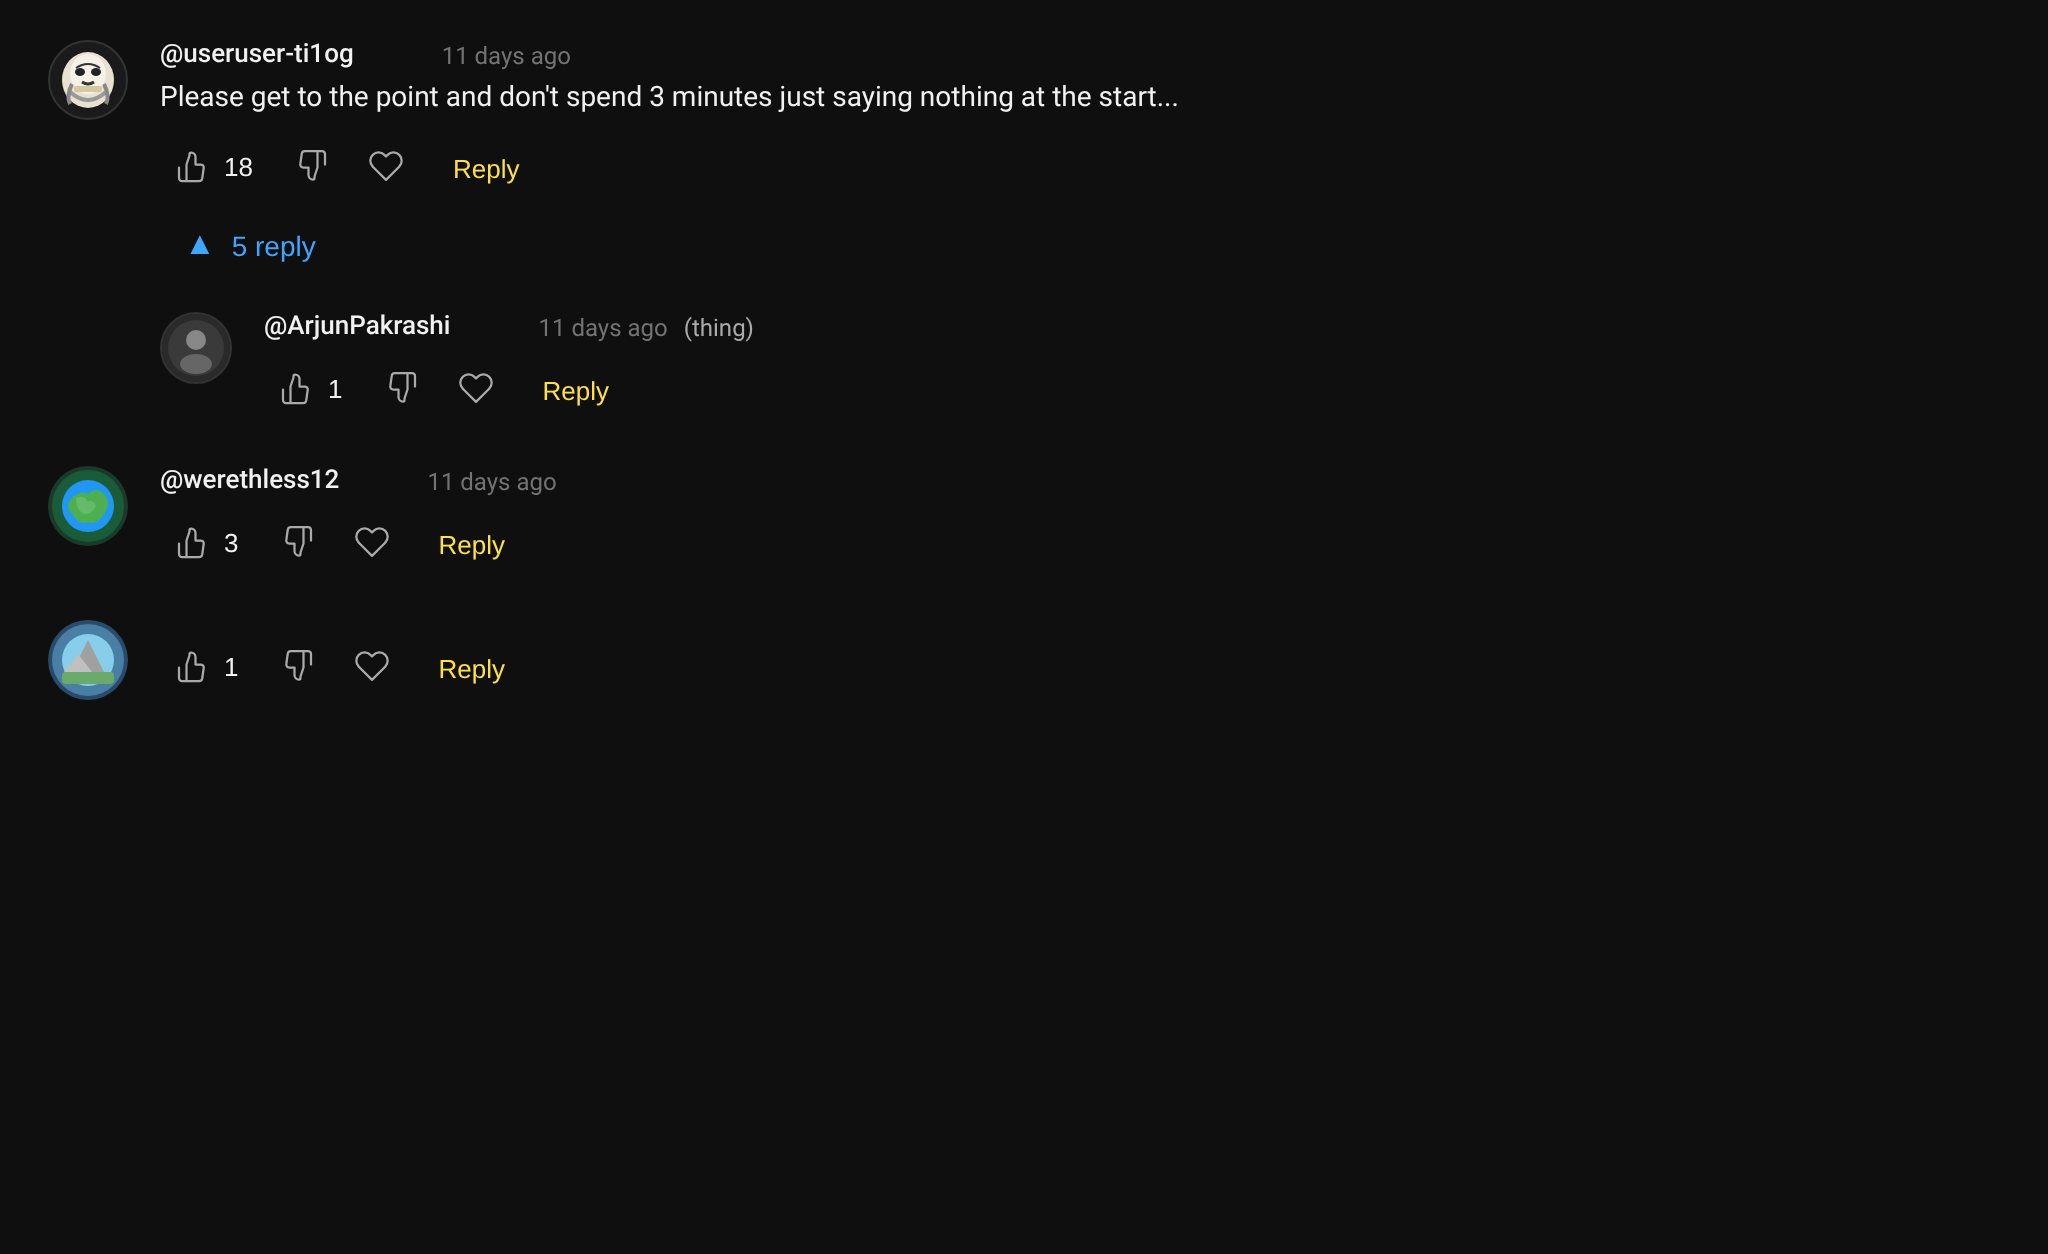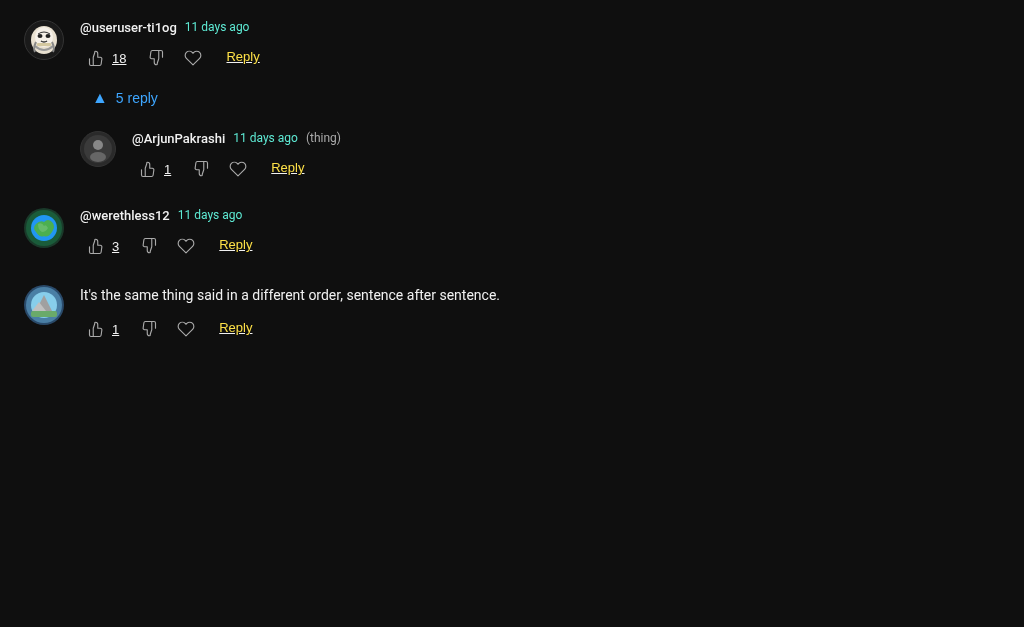--- a/index.html
+++ b/index.html
@@ -53,54 +53,54 @@
     .avatar-mountain {
       background: #2a4a6a;
     }
 
     .comment-body {
       flex: 1;
     }
 
     .comment-header {
       display: flex;
-      align-items: flex-start;
+      align-items: flex-end;
       gap: 8px;
       margin-bottom: 4px;
     }
 
     .username {
       font-size: 13px;
       font-weight: 500;
       color: #f1f1f1;
     }
 
     .timestamp {
       font-size: 12px;
-      color: #5eead4;
+      color: #737373;
+      margin-left: 36px;
     }
 
     .edited {
       font-size: 12px;
       color: #aaa;
     }
 
     .comment-text {
       font-size: 14px;
       color: #f1f1f1;
       line-height: 1.5;
       margin-bottom: 8px;
     }
 
     .comment-actions {
       display: flex;
-      align-items: flex-start;
+      align-items: flex-end;
       gap: 4px;
       margin-top: 8px;
-      text-decoration: underline;
     }
 
     .action-btn {
       background: none;
       border: none;
       color: #aaa;
       cursor: pointer;
       display: flex;
       align-items: center;
       gap: 6px;
@@ -199,20 +199,21 @@
         <path d="M7 22 Q16 30 25 22" stroke="#999" stroke-width="2" fill="none"></path>
         <path d="M8 18 Q5 24 7 28" stroke="#888" stroke-width="2" fill="none"></path>
         <path d="M24 18 Q27 24 25 28" stroke="#888" stroke-width="2" fill="none"></path>
       </svg>
     </div>
     <div class="comment-body">
       <div class="comment-header">
         <span class="username">@useruser-ti1og</span>
         <span class="timestamp">11 days ago</span>
       </div>
+      <div class="comment-text">Please get to the point and don't spend 3 minutes just saying nothing at the start...</div>
       <div class="comment-actions">
         <button class="action-btn">
           <svg class="thumb-icon" viewBox="0 0 24 24">
             <path d="M7 22V11M2 13v7a2 2 0 002 2h11.5a2 2 0 001.97-1.67l1-7A2 2 0 0016.5 11H13V6a3 3 0 00-3-3h0a1 1 0 00-1 1v1L7 11" stroke-linecap="round" stroke-linejoin="round"></path>
           </svg>
           <span class="like-count">18</span>
         </button>
         <button class="action-btn">
           <svg class="thumb-icon" viewBox="0 0 24 24">
             <path d="M17 2v11M22 11V4a2 2 0 00-2-2H8.5a2 2 0 00-1.97 1.67l-1 7A2 2 0 007.5 13H11v5a3 3 0 003 3h0a1 1 0 001-1v-1l2-6" stroke-linecap="round" stroke-linejoin="round"></path>
@@ -313,21 +314,20 @@
       <svg width="36" height="36" viewBox="0 0 36 36" fill="none">
         <circle cx="18" cy="18" r="18" fill="#4a7fa5"></circle>
 
         <circle cx="18" cy="18" r="13" fill="#87CEEB"></circle>
         <polygon points="18,8 26,24 10,24" fill="#a0a0a0"></polygon>
         <polygon points="13,15 20,24 6,24" fill="#c0c0c0"></polygon>
         <rect x="5" y="24" width="26" height="6" rx="2" fill="#6aaa6a"></rect>
       </svg>
     </div>
     <div class="comment-body">
-      <div class="comment-text">It's the same thing said in a different order, sentence after sentence.</div>
       <div class="comment-actions">
         <button class="action-btn">
           <svg class="thumb-icon" viewBox="0 0 24 24">
             <path d="M7 22V11M2 13v7a2 2 0 002 2h11.5a2 2 0 001.97-1.67l1-7A2 2 0 0016.5 11H13V6a3 3 0 00-3-3h0a1 1 0 00-1 1v1L7 11" stroke-linecap="round" stroke-linejoin="round"></path>
           </svg>
           <span class="like-count">1</span>
         </button>
         <button class="action-btn">
           <svg class="thumb-icon" viewBox="0 0 24 24">
             <path d="M17 2v11M22 11V4a2 2 0 00-2-2H8.5a2 2 0 00-1.97 1.67l-1 7A2 2 0 007.5 13H11v5a3 3 0 003 3h0a1 1 0 001-1v-1l2-6" stroke-linecap="round" stroke-linejoin="round"></path>

